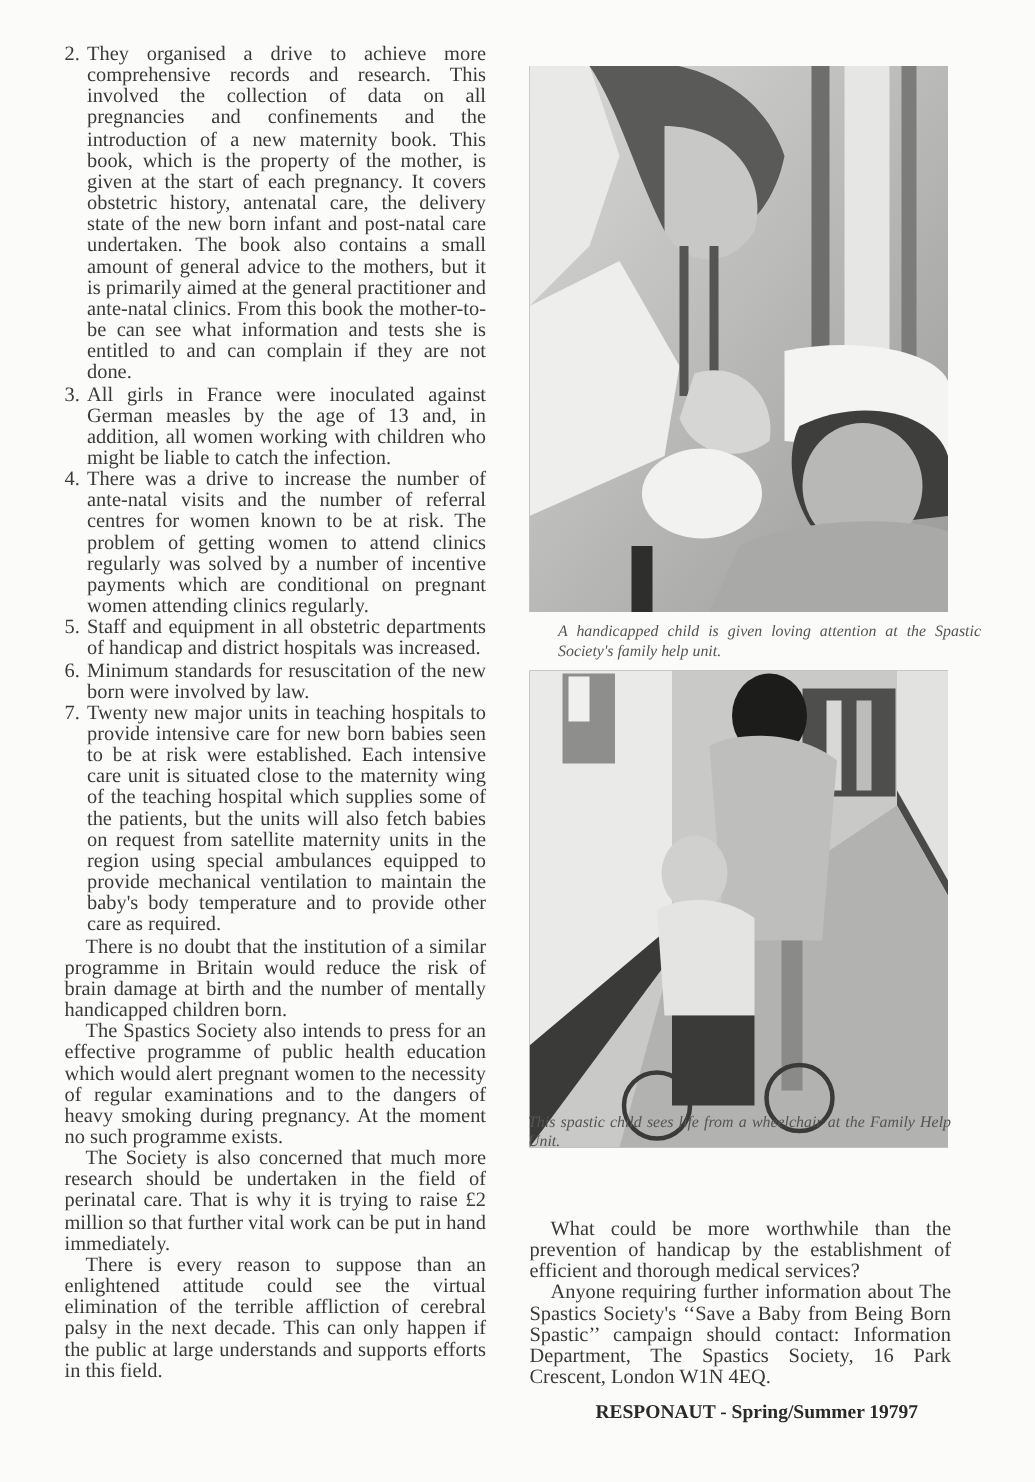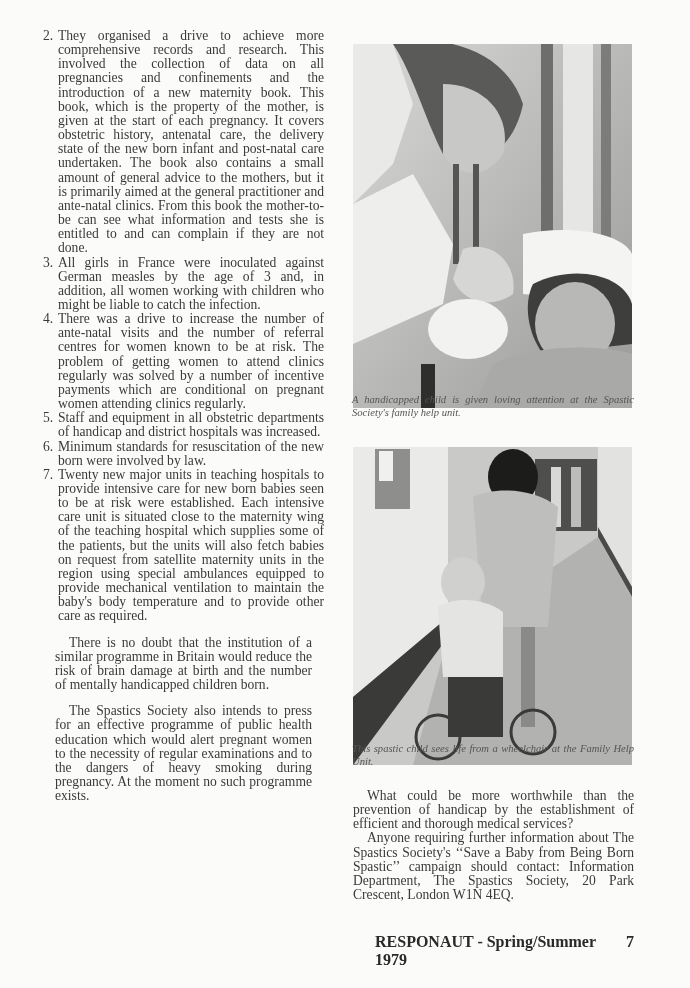--- a/index.html
+++ b/index.html
@@ -7,58 +7,60 @@
     width: 690px; height: 988px; background: #fbfbf9; position: relative; overflow: hidden;
     font-family: "Liberation Serif", "DejaVu Serif", serif; color: #3a3a3a;
   }
   .col-left {
     position: absolute; left: 43px; top: 29px; width: 281px;
     font-size: 13.6px; line-height: 14.15px; text-align: justify;
   }
   .col-left ol { margin: 0; padding: 0; list-style: none; }
   .col-left li { position: relative; padding-left: 15px; }
   .col-left li .num { position: absolute; left: 0; top: 0; }
-  .col-left p { margin: 12px; text-indent: 14px; }
+  .col-left p { margin: 0; text-indent: 14px; }
   .photo {
     position: absolute; left: 353px; width: 279px; overflow: hidden; background: #8a8a8a;
   }
   .photo svg { display: block; width: 100%; height: 100%; }
   #photo1 { top: 44px; height: 364px; }
   #photo2 { top: 447px; height: 318px; }
   .caption {
     position: absolute; left: 352px; width: 282px; font-style: italic;
     font-size: 10.6px; line-height: 13px; color: #555; text-align: justify;
   }
-  #caption1 { top: 393px; }
+  #caption1 { top: 415px; margin-left: 20px; }
   #caption2 { top: 742px; }
   .col-right {
-    position: absolute; left: 353px; top: 789px; width: 281px;
+    position: absolute; left: 353px; top: 812px; width: 281px;
     font-size: 13.6px; line-height: 14.15px; text-align: justify;
   }
   .col-right p { margin: 0; text-indent: 14px; }
   .footer {
     position: absolute; left: 375px; top: 933px; width: 259px;
-    font-weight: bold; font-size: 16px; color: #2a2a2a;
-    display: flex; justify-content: space-between;
+    font-weight: bold; font-size: 13px; color: #2a2a2a;
+    display: flex; justify-content: center;
   }
 </style>
 </head>
 <body>
 
 <div class="col-left">
   <ol>
     <li><span class="num">2.</span><span>They organised a drive to achieve more comprehensive records and research. This involved the collection of data on all pregnancies and confinements and the introduction of a new maternity book. This book, which is the property of the mother, is given at the start of each pregnancy. It covers obstetric history, antenatal care, the delivery state of the new born infant and post-natal care undertaken. The book also contains a small amount of general advice to the mothers, but it is primarily aimed at the general practitioner and ante-natal clinics. From this book the mother-to-be can see what information and tests she is entitled to and can complain if they are not done.</span></li>
-    <li><span class="num">3.</span><span>All girls in France were inoculated against German measles by the age of 3 and, in addition, all women working with children who might be liable to catch the infection.</span></li>
+    <li><span class="num">3.</span><span>All girls in France were inoculated against German measles by the age of 13 and, in addition, all women working with children who might be liable to catch the infection.</span></li>
     <li><span class="num">4.</span><span>There was a drive to increase the number of ante-natal visits and the number of referral centres for women known to be at risk. The problem of getting women to attend clinics regularly was solved by a number of incentive payments which are conditional on pregnant women attending clinics regularly.</span></li>
     <li><span class="num">5.</span><span>Staff and equipment in all obstetric departments of handicap and district hospitals was increased.</span></li>
     <li><span class="num">6.</span><span>Minimum standards for resuscitation of the new born were involved by law.</span></li>
     <li><span class="num">7.</span><span>Twenty new major units in teaching hospitals to provide intensive care for new born babies seen to be at risk were established. Each intensive care unit is situated close to the maternity wing of the teaching hospital which supplies some of the patients, but the units will also fetch babies on request from satellite maternity units in the region using special ambulances equipped to provide mechanical ventilation to maintain the baby's body temperature and to provide other care as required.</span></li>
   </ol>
   <p>There is no doubt that the institution of a similar programme in Britain would reduce the risk of brain damage at birth and the number of mentally handicapped children born.</p>
   <p>The Spastics Society also intends to press for an effective programme of public health education which would alert pregnant women to the necessity of regular examinations and to the dangers of heavy smoking during pregnancy. At the moment no such programme exists.</p>
+  <p>The Society is also concerned that much more research should be undertaken in the field of perinatal care. That is why it is trying to raise £2 million so that further vital work can be put in hand immediately.</p>
+  <p>There is every reason to suppose than an enlightened attitude could see the virtual elimination of the terrible affliction of cerebral palsy in the next decade. This can only happen if the public at large understands and supports efforts in this field.</p>
 </div>
 
 <div class="photo" id="photo1">
   <svg viewBox="0 0 279 364" preserveAspectRatio="none">
     <defs>
       <linearGradient id="g1" x1="0" y1="0" x2="1" y2="1">
         <stop offset="0" stop-color="#d8d8d6"></stop>
           <stop offset="1" stop-color="#9a9a98"></stop>
       </linearGradient>
     </defs>
@@ -103,19 +105,19 @@
     <path d="M85 160 C100 150 130 150 150 165 L150 230 L90 230 Z" fill="#e4e4e2"></path>
     <rect x="95" y="230" width="55" height="60" fill="#3a3a38"></rect>
     <circle cx="85" cy="290" r="22" fill="none" stroke="#3a3a38" stroke-width="3"></circle>
     <circle cx="180" cy="285" r="22" fill="none" stroke="#3a3a38" stroke-width="3"></circle>
   </svg>
 </div>
 <div class="caption" id="caption2">This spastic child sees life from a wheelchair at the Family Help Unit.</div>
 
 <div class="col-right">
   <p>What could be more worthwhile than the prevention of handicap by the establishment of efficient and thorough medical services?</p>
-  <p>Anyone requiring further information about The Spastics Society's ‘‘Save a Baby from Being Born Spastic’’ campaign should contact: Information Department, The Spastics Society, 20 Park Crescent, London W1N 4EQ.</p>
+  <p>Anyone requiring further information about The Spastics Society's ‘‘Save a Baby from Being Born Spastic’’ campaign should contact: Information Department, The Spastics Society, 16 Park Crescent, London W1N 4EQ.</p>
 </div>
 
 <div class="footer">
   <span>RESPONAUT - Spring/Summer 1979</span>
   <span>7</span>
 </div>
 
 </body></html>

